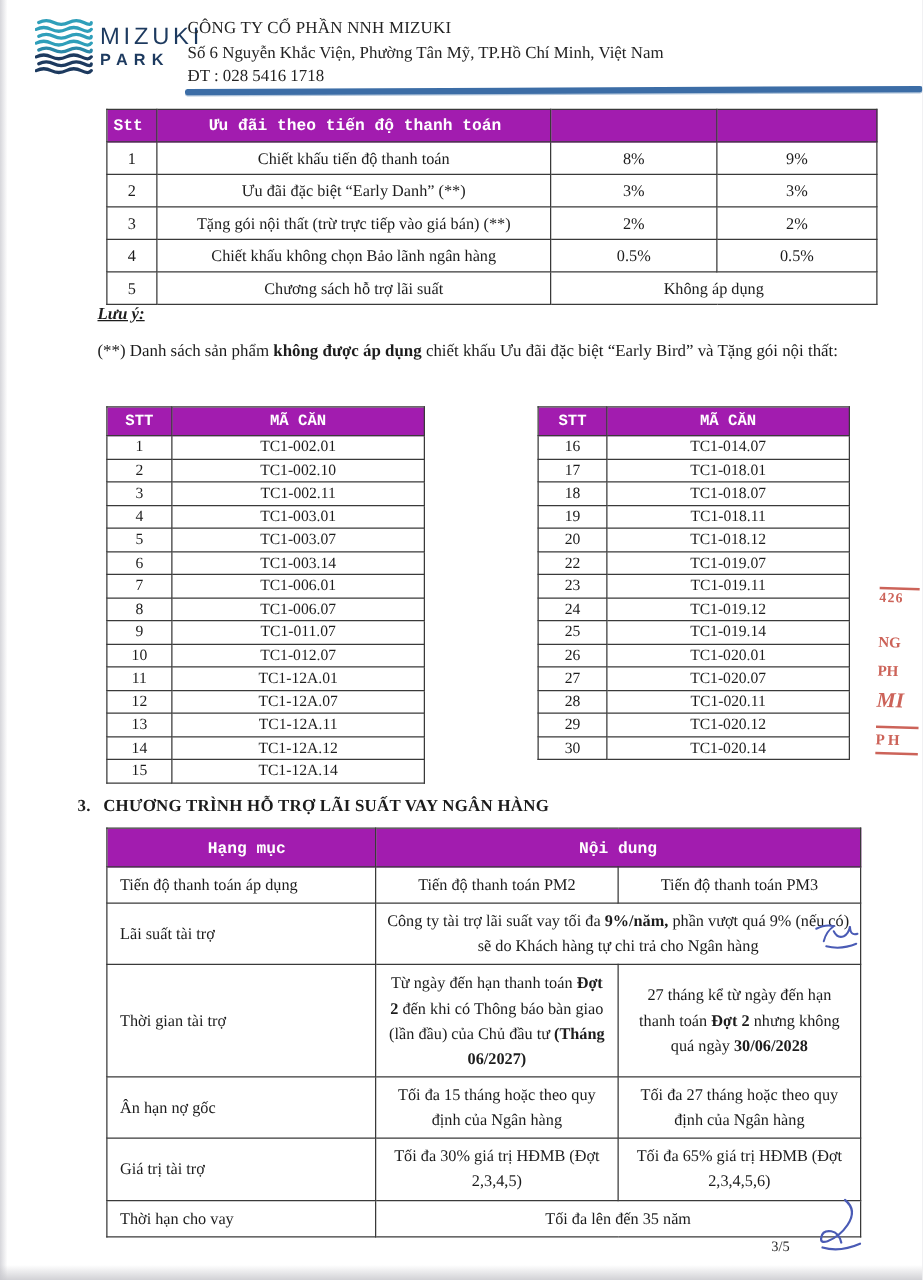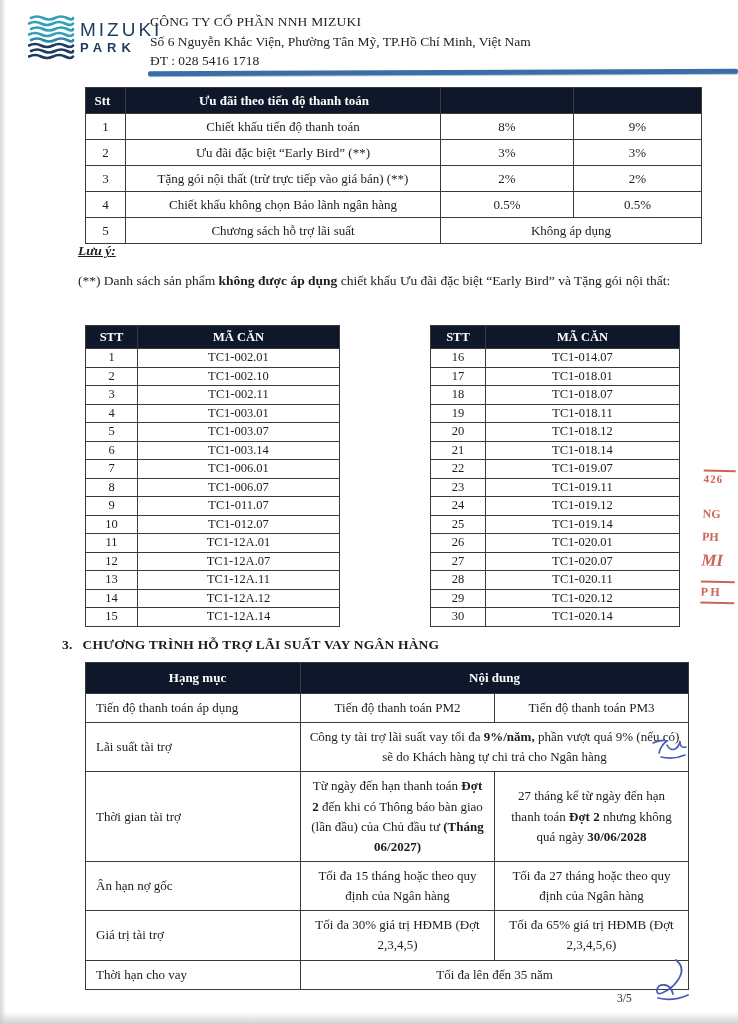--- a/index.html
+++ b/index.html
@@ -25,21 +25,21 @@
   .logo-brand{font-size:19px;font-weight:normal;letter-spacing:3px;}
   .logo-sub{font-size:13px;font-weight:bold;letter-spacing:5px;margin-top:2px;}
   .co{position:absolute;left:150px;top:12px;width:575px;font-size:13.5px;line-height:1.45;color:#232323;}
   .co-name{letter-spacing:.2px;}
   .hdr-rule{position:absolute;left:148px;top:70px;width:590px;height:5px;background:#3c6da6;
     border-radius:2px;transform:rotate(-.25deg);box-shadow:0 1px 0 rgba(60,109,166,.4);}
 
   
   table{border-collapse:collapse;}
   td,th{border:1px solid #3a3a3a;}
-  .th-blue{background:#0f172a;color:#ffffff;font-weight:bold;}
+  .th-blue{background:#a21caf;color:#ffffff;font-weight:bold;font-family:Liberation Mono, monospace;}
 
   
   .promo{position:absolute;left:85px;top:87px;width:570px;font-size:13px;table-layout:fixed;}
   .promo th,.promo td{padding:3px 6px;height:19px;}
   .promo .c-stt{width:33px;text-align:center;}
   .promo .c-lbl{width:300px;text-align:center;}
   .promo .c-v1{width:118px;text-align:center;}
   .promo .c-v2{width:113px;text-align:center;}
   .promo th{text-align:left;padding-left:8px;}
   .promo th.c-stt{text-align:center;padding-left:0;}
@@ -126,21 +126,21 @@
       <th class="th-blue c-v2"></th>
     </tr>
     <tr>
       <td class="c-stt">1</td>
       <td class="c-lbl">Chiết khấu tiến độ thanh toán</td>
       <td class="c-v1">8%</td>
       <td class="c-v2">9%</td>
     </tr>
     <tr>
       <td class="c-stt">2</td>
-      <td class="c-lbl">Ưu đãi đặc biệt “Early Bird” (**)</td>
+      <td class="c-lbl">Ưu đãi đặc biệt “Early Danh” (**)</td>
       <td class="c-v1">3%</td>
       <td class="c-v2">3%</td>
     </tr>
     <tr>
       <td class="c-stt">3</td>
       <td class="c-lbl">Tặng gói nội thất (trừ trực tiếp vào giá bán) (**)</td>
       <td class="c-v1">2%</td>
       <td class="c-v2">2%</td>
     </tr>
     <tr>
@@ -275,24 +275,20 @@
         <tr>
           <td class="c-no">19</td>
           <td>TC1-018.11</td>
         </tr>
 
         <tr>
           <td class="c-no">20</td>
           <td>TC1-018.12</td>
         </tr>
 
-        <tr>
-          <td class="c-no">21</td>
-          <td>TC1-018.14</td>
-        </tr>
 
         <tr>
           <td class="c-no">22</td>
           <td>TC1-019.07</td>
         </tr>
 
         <tr>
           <td class="c-no">23</td>
           <td>TC1-019.11</td>
         </tr>

